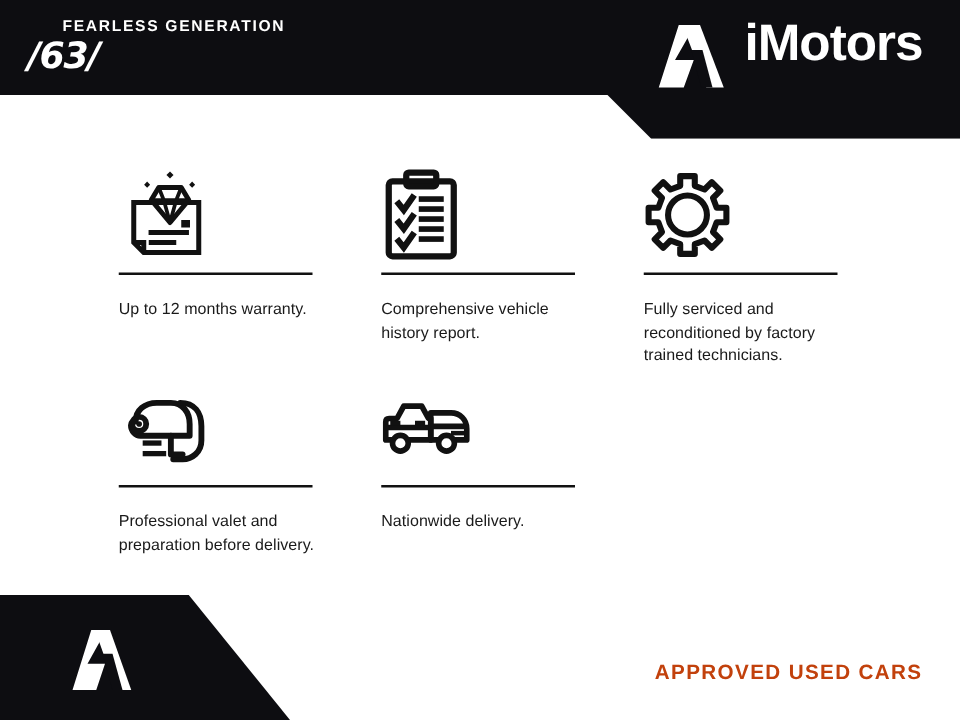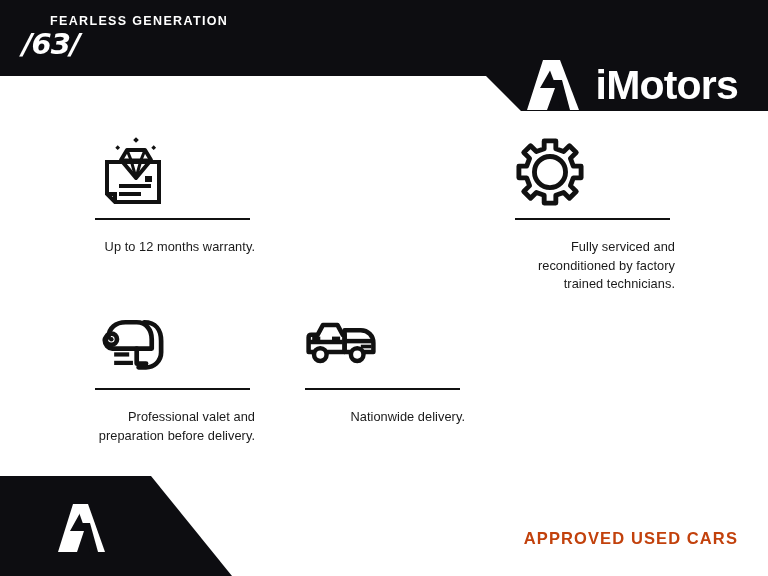--- a/index.html
+++ b/index.html
@@ -59,23 +59,22 @@
     font-family: "DejaVu Sans", sans-serif;
     white-space: nowrap;
   }
 
   .brand-block {
     position: absolute;
     right: 30px;
     top: 14px;
     z-index: 3;
     display: flex;
-    align-items: center;
+    align-items: flex-start;
     gap: 12px;
-    margin-top: 40px;
   }
 
   .brand-mark { width: 62px; height: 62px; display: block; }
 
   .brand-name {
     color: #ffffff;
     font-size: 41px;
     font-weight: bold;
     letter-spacing: -0.8px;
     line-height: 1;
@@ -113,21 +112,20 @@
     margin-top: 6px;
   }
 
   .feature-text {
     margin-top: 18px;
     color: #1a1a1a;
     font-size: 12.8px;
     line-height: 1.45;
     letter-spacing: 0.05px;
     width: 160px;
-    text-align: right;
   }
 
   
   .col-1 { left: 95px; }
   .col-2 { left: 305px; }
   .col-3 { left: 515px; }
   .row-1 { top: 20px; }
   .row-2 { top: 190px; }
 
   
@@ -213,20 +211,42 @@
             <rect x="39" y="2" width="4" height="4" transform="rotate(45 41 4)"></rect>
             <rect x="21" y="10" width="3.4" height="3.4" transform="rotate(45 22.7 11.7)"></rect>
             <rect x="57" y="10" width="3.4" height="3.4" transform="rotate(45 58.7 11.7)"></rect>
           </g>
         </svg>
       </div>
       <div class="feature-rule"></div>
       <div class="feature-text">Up to 12 months warranty.</div>
     </div>
 
+    <div class="feature col-2 row-1">
+      <div class="feature-icon">
+        <svg viewBox="0 0 64 74" width="64" height="74" aria-hidden="true">
+          <rect x="6" y="10" width="52" height="60" rx="3" fill="none" stroke="#111111" stroke-width="5"></rect>
+          <rect x="20" y="3" width="24" height="11" rx="2" fill="none" stroke="#111111" stroke-width="5"></rect>
+          <g stroke="#111111" stroke-width="5" fill="none" stroke-linecap="square">
+            <path d="M14 28 L18 33 L25 23"></path>
+            <path d="M14 43 L18 48 L25 38"></path>
+            <path d="M14 58 L18 63 L25 53"></path>
+          </g>
+          <g fill="#111111">
+            <rect x="30" y="22" width="20" height="4.5"></rect>
+            <rect x="30" y="30" width="20" height="4.5"></rect>
+            <rect x="30" y="38" width="20" height="4.5"></rect>
+            <rect x="30" y="46" width="20" height="4.5"></rect>
+            <rect x="30" y="54" width="20" height="4.5"></rect>
+          </g>
+        </svg>
+      </div>
+      <div class="feature-rule"></div>
+      <div class="feature-text">Comprehensive vehicle history report.</div>
+    </div>
 
     <div class="feature col-3 row-1">
       <div class="feature-icon">
         <svg viewBox="0 0 72 72" width="70" height="70" aria-hidden="true">
           <g fill="none" stroke="#111111" stroke-width="5" stroke-linejoin="round">
             <path d="M30 4 H42 V12 L50 15 L56 9 L63 16 L57 22 L60 30 H68 V42 H60 L57 50 L63 56 L56 63 L50 57 L42 60 V68 H30 V60 L22 57 L16 63 L9 56 L15 50 L12 42 H4 V30 H12 L15 22 L9 16 L16 9 L22 15 L30 12 Z"></path>
             <circle cx="36" cy="36" r="16"></circle>
           </g>
         </svg>
       </div>

